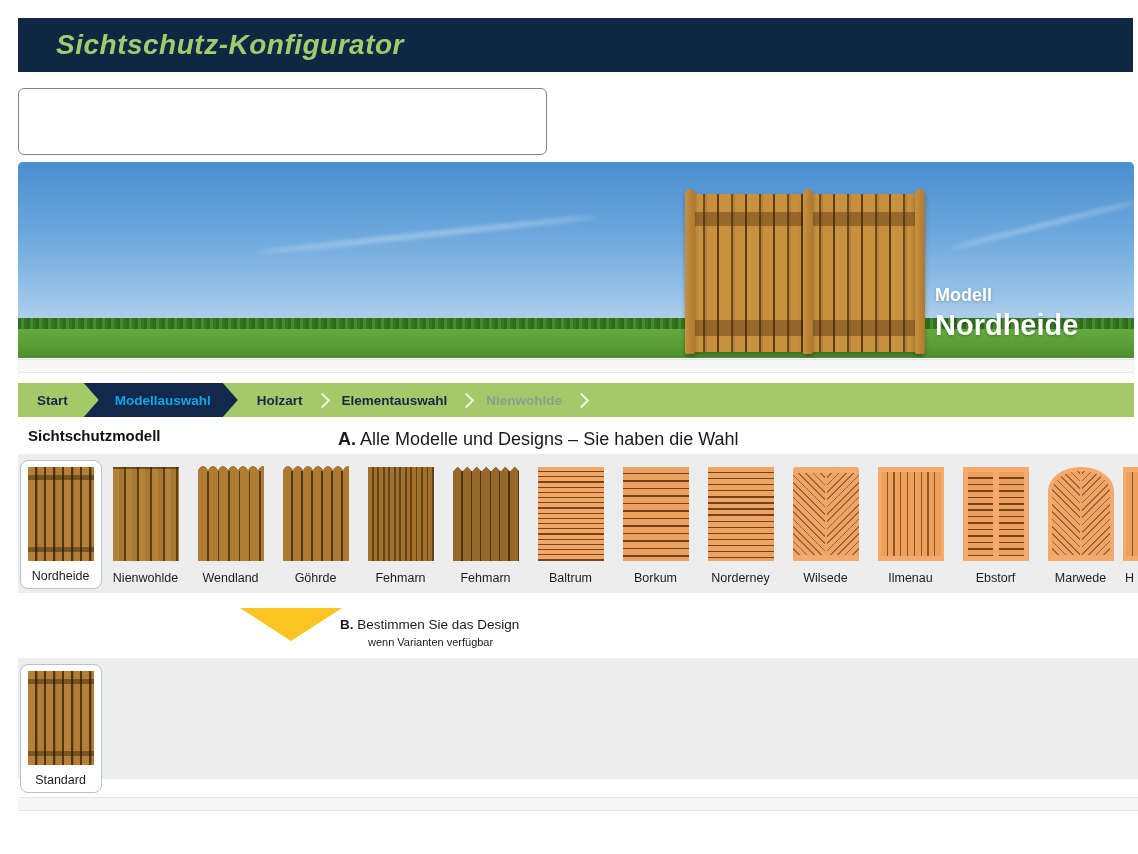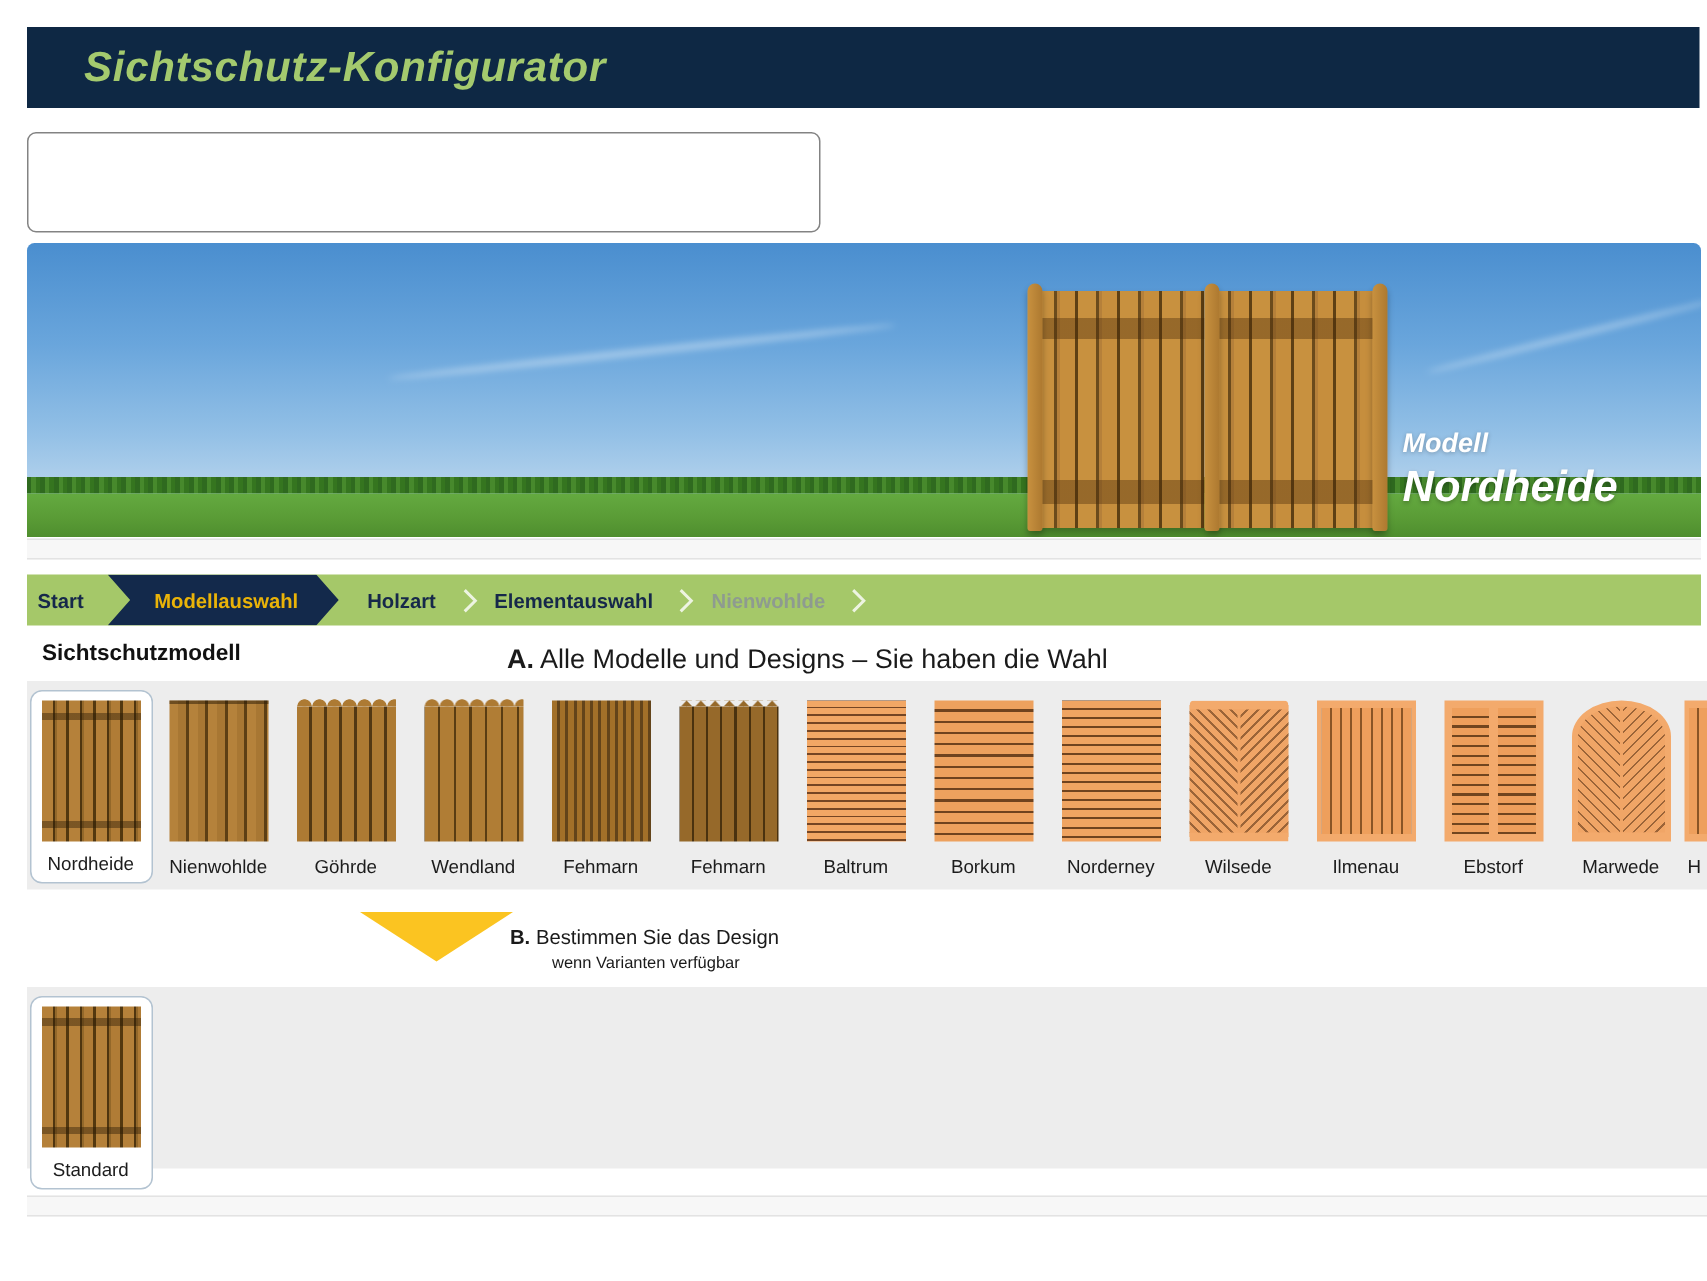--- a/index.html
+++ b/index.html
@@ -12,21 +12,21 @@
   .app-title{color:#a4ca6e;font-size:28px;font-weight:bold;font-style:italic;
              padding-left:38px;letter-spacing:.5px;}
 
   
   .info-box{position:absolute;left:18px;top:88px;width:529px;height:67px;
             background:#fff;border:1px solid #838383;border-radius:6px;box-sizing:border-box;}
 
   
   .banner{position:absolute;left:18px;top:162px;width:1116px;height:196px;
           border-radius:5px 5px 0 0;overflow:hidden;
-          background:linear-gradient(180deg,#4a8ecf 0%,#6aa6dc 35%,#93c0e6 65%,#aecfeb 80%);font-style:italic;}
+          background:linear-gradient(180deg,#4a8ecf 0%,#6aa6dc 35%,#93c0e6 65%,#aecfeb 80%);}
   .wisp{position:absolute;background:rgba(255,255,255,.35);filter:blur(2px);border-radius:50%;}
   .wisp1{left:240px;top:70px;width:340px;height:5px;transform:rotate(-6deg);}
   .wisp2{left:930px;top:60px;width:200px;height:4px;transform:rotate(-14deg);}
   .hedge{position:absolute;left:0;right:0;top:156px;height:11px;
          background:repeating-linear-gradient(90deg,#2f6a1f 0 3px,#47892c 3px 6px,#35751f 6px 9px);}
   .grass{position:absolute;left:0;right:0;top:167px;bottom:0;
          background:linear-gradient(180deg,#64aa40 0%,#5a9c36 55%,#4f8e2e 100%);}
   .fence{position:absolute;left:667px;top:30px;width:240px;height:160px;}
   .fence .panel{position:absolute;top:2px;width:112px;height:158px;
         background:
@@ -43,22 +43,22 @@
 
   
   .strip{position:absolute;left:18px;width:1116px;height:14px;background:#f7f7f7;
          border-top:1px solid #e3e3e3;border-bottom:1px solid #e3e3e3;box-sizing:border-box;}
   .strip1{top:359px;} .strip2{top:797px;width:1120px;}
 
   
   .crumbbar{position:absolute;left:18px;top:383px;width:1116px;height:34px;background:#a5c869;
             display:flex;align-items:stretch;font-size:13.5px;font-weight:bold;color:#16284a;}
   .crumb{display:flex;align-items:center;padding:0 2px;white-space:nowrap;}
-  .crumb.first{padding-left:7px;}
-  .crumb.active{background:#13294b;color:#eab308;margin-left:14px;padding:0 27px 0 31px;
+  .crumb.first{padding-left:19px;}
+  .crumb.active{background:#13294b;color:#0ea5e9;margin-left:14px;padding:0 27px 0 31px;
      clip-path:polygon(0 0,calc(100% - 15px) 0,100% 50%,calc(100% - 15px) 100%,0 100%,15px 50%);}
   .crumb.after-active{margin-left:17px;}
   .crumb.disabled{color:#8e9b90;}
   .crumb-sep{width:9px;height:9px;border-top:2px solid rgba(255,255,255,.8);
              border-right:2px solid rgba(255,255,255,.8);transform:rotate(45deg);
              align-self:center;margin:0 12px;}
 
   
   .model-heading{position:absolute;left:28px;top:427px;font-size:15px;font-weight:bold;color:#111;}
   .step-a{position:absolute;left:338px;top:429px;font-size:18px;color:#1a1a1a;}
@@ -166,26 +166,26 @@
         <div class="cardwrap">
           <div class="tf d-vert-alt"></div>
           <div class="thumb-label">Nordheide</div>
         </div>
       </div>
       <div class="slot">
         <div class="tf d-vert-flat"></div>
         <div class="thumb-label">Nienwohlde</div>
       </div>
       <div class="slot">
+        <div class="tf d-vert-scallop v2"></div>
+        <div class="thumb-label">Wendland</div>
+      </div>
+      <div class="slot">
         <div class="tf d-vert-scallop"></div>
         <div class="thumb-label">Göhrde</div>
-      </div>
-      <div class="slot">
-        <div class="tf d-vert-scallop v2"></div>
-        <div class="thumb-label">Wendland</div>
       </div>
       <div class="slot">
         <div class="tf d-vert-thin"></div>
         <div class="thumb-label">Fehmarn</div>
       </div>
       <div class="slot">
         <div class="tf d-vert-points"></div>
         <div class="thumb-label">Fehmarn</div>
       </div>
       <div class="slot">

